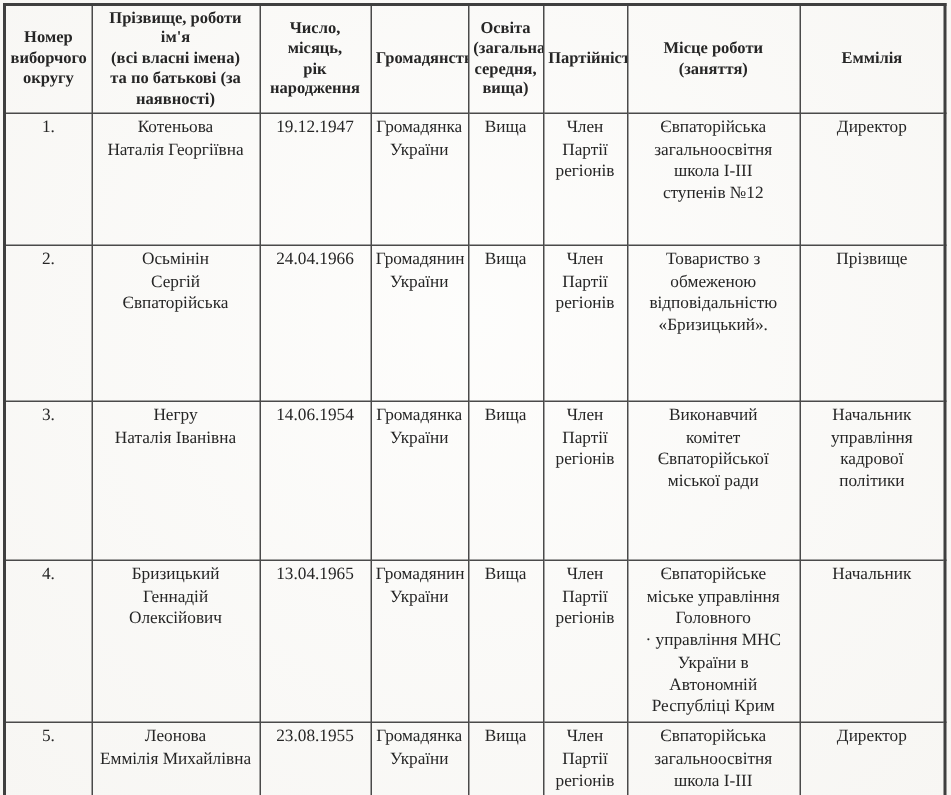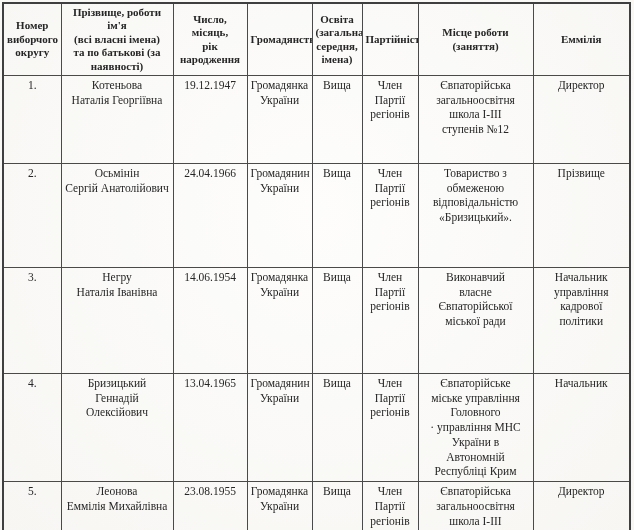--- a/index.html
+++ b/index.html
@@ -94,21 +94,21 @@
 (всі власні імена)
 та по батькові (за
 наявності)</th>
         <th>Число, місяць,
 рік
 народження</th>
         <th>Громадянство</th>
         <th>Освіта
 (загальна
 середня,
-імена)</th>
+вища)</th>
         <th>Партійність</th>
         <th>Місце роботи
 (заняття)</th>
         <th>Еммілія</th>
       </tr>
     </thead>
     <tbody>
       <tr class="r1">
         <td>1.</td>
         <td>Котеньова
@@ -122,21 +122,21 @@
 регіонів</td>
         <td>Євпаторійська
 загальноосвітня
 школа I-III
 ступенів №12</td>
         <td>Директор</td>
       </tr>
       <tr class="r2">
         <td>2.</td>
         <td>Осьмінін
-Сергій Анатолійович</td>
+Сергій Євпаторійська</td>
         <td>24.04.1966</td>
         <td>Громадянин
 України</td>
         <td>Вища</td>
         <td>Член
 Партії
 регіонів</td>
         <td>Товариство з
 обмеженою
 відповідальністю
@@ -148,21 +148,21 @@
         <td>Негру
 Наталія Іванівна</td>
         <td>14.06.1954</td>
         <td>Громадянка
 України</td>
         <td>Вища</td>
         <td>Член
 Партії
 регіонів</td>
         <td>Виконавчий
-власне
+комітет
 Євпаторійської
 міської ради</td>
         <td>Начальник
 управління
 кадрової
 політики</td>
       </tr>
       <tr class="r4">
         <td>4.</td>
         <td>Бризицький

